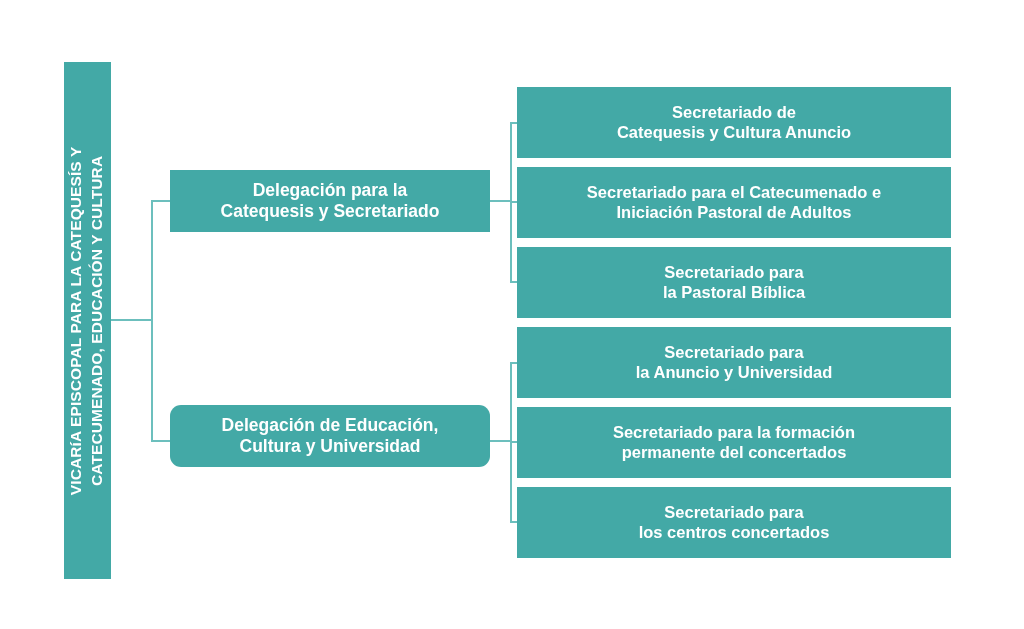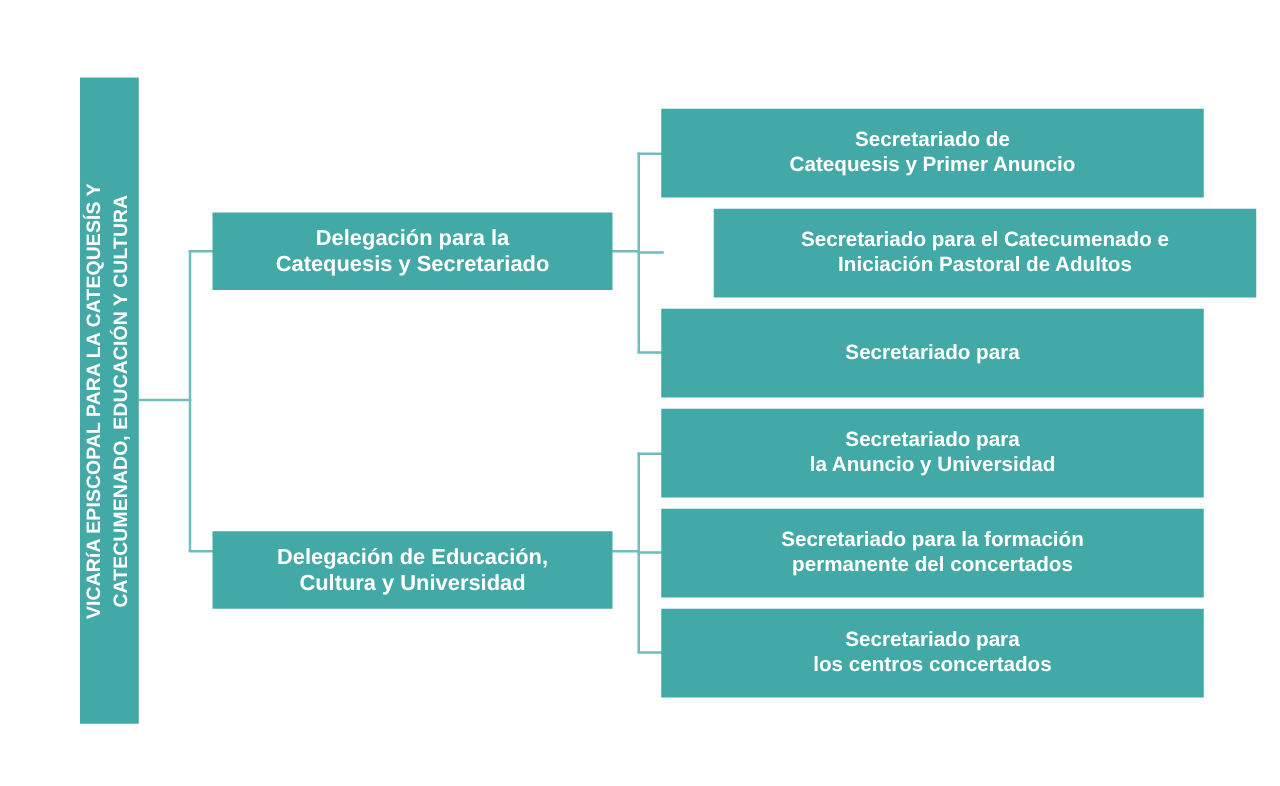--- a/index.html
+++ b/index.html
@@ -52,32 +52,32 @@
 
   
   .level2 {
     left: 170px;
     width: 320px;
     height: 62px;
     font-size: 17.5px;
     padding: 0 6px;
   }
   #delegation-1 { top: 170px; align-items: center; }
-  #delegation-2 { top: 425px; }
+  #delegation-2 { top: 405px; border-radius: 11px; }
 
   
   .level3 {
-    left: 529px;
+    left: 517px;
     width: 434px;
     height: 71px;
     font-size: 16.5px;
     padding: 0 8px;
   }
   #secretariat-1 { top: 87px; }
-  #secretariat-2 { top: 167px; margin-left: 42px; }
+  #secretariat-2 { top: 167px; }
   #secretariat-3 { top: 247px; }
   #secretariat-4 { top: 327px; }
   #secretariat-5 { top: 407px; justify-content: center; }
   #secretariat-6 { top: 487px; }
 
   
   .conn {
     position: absolute;
     background: #6cbfbd;
     z-index: 1;
@@ -124,34 +124,35 @@
   <div class="node level2" id="delegation-2">
     <div>
       <div>Delegación de Educación,</div>
       <div>Cultura y Universidad</div>
     </div>
   </div>
 
   <div class="node level3" id="secretariat-1">
     <div>
       <div>Secretariado de</div>
-      <div>Catequesis y Primer Anuncio</div>
+      <div>Catequesis y Cultura Anuncio</div>
     </div>
   </div>
 
   <div class="node level3" id="secretariat-2">
     <div>
       <div>Secretariado para el Catecumenado e</div>
       <div>Iniciación Pastoral de Adultos</div>
     </div>
   </div>
 
   <div class="node level3" id="secretariat-3">
     <div>
       <div>Secretariado para</div>
+      <div>la Pastoral Bíblica</div>
     </div>
   </div>
 
   <div class="node level3" id="secretariat-4">
     <div>
       <div>Secretariado para</div>
       <div>la Anuncio y Universidad</div>
     </div>
   </div>
 

